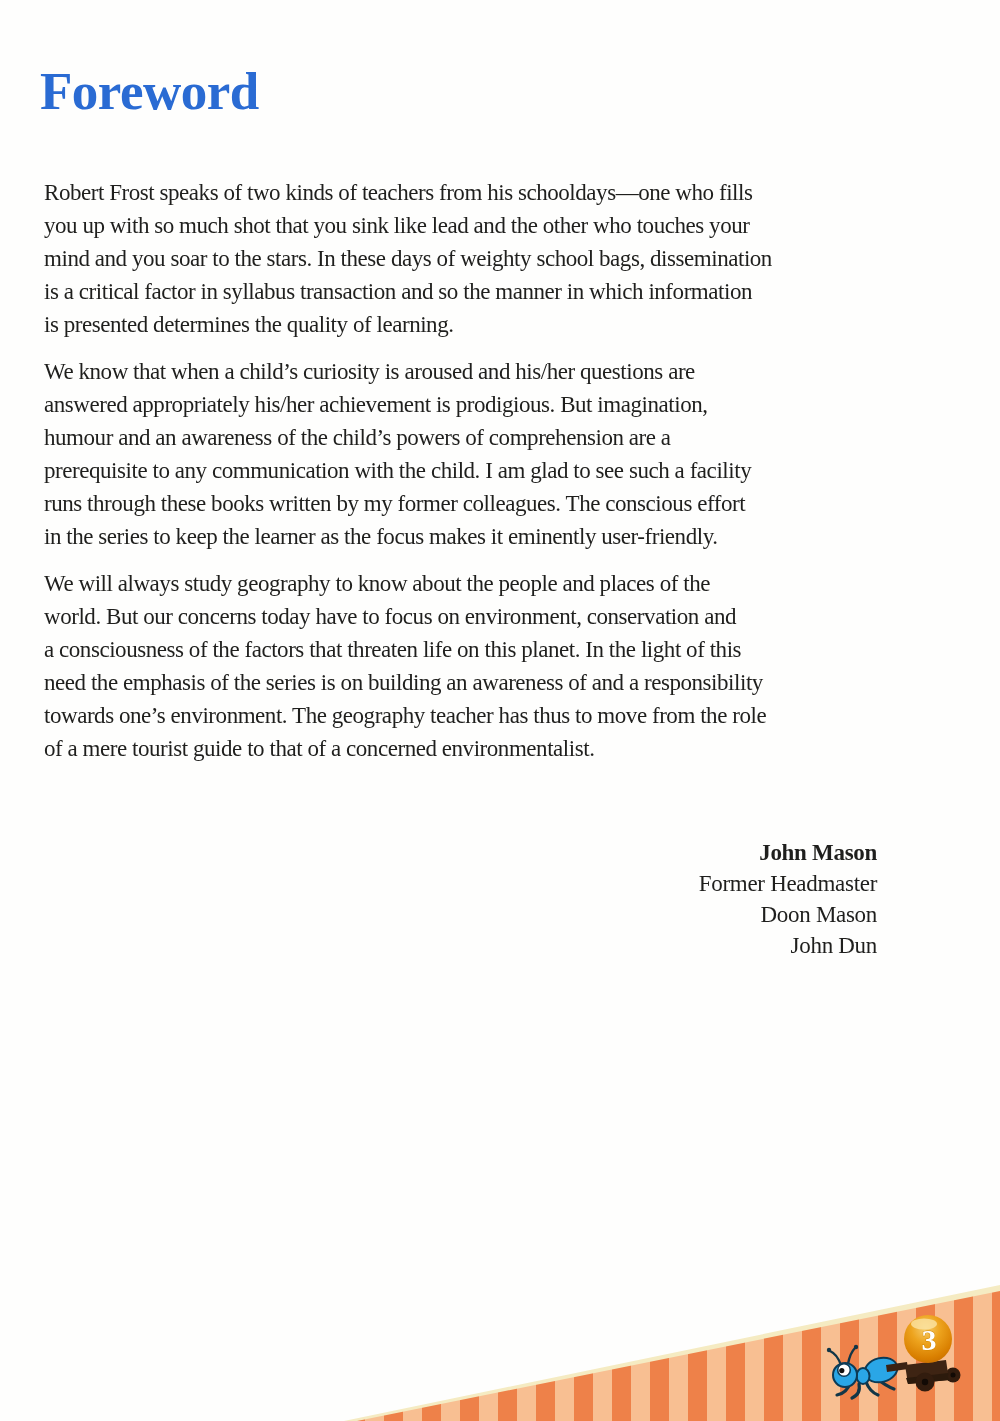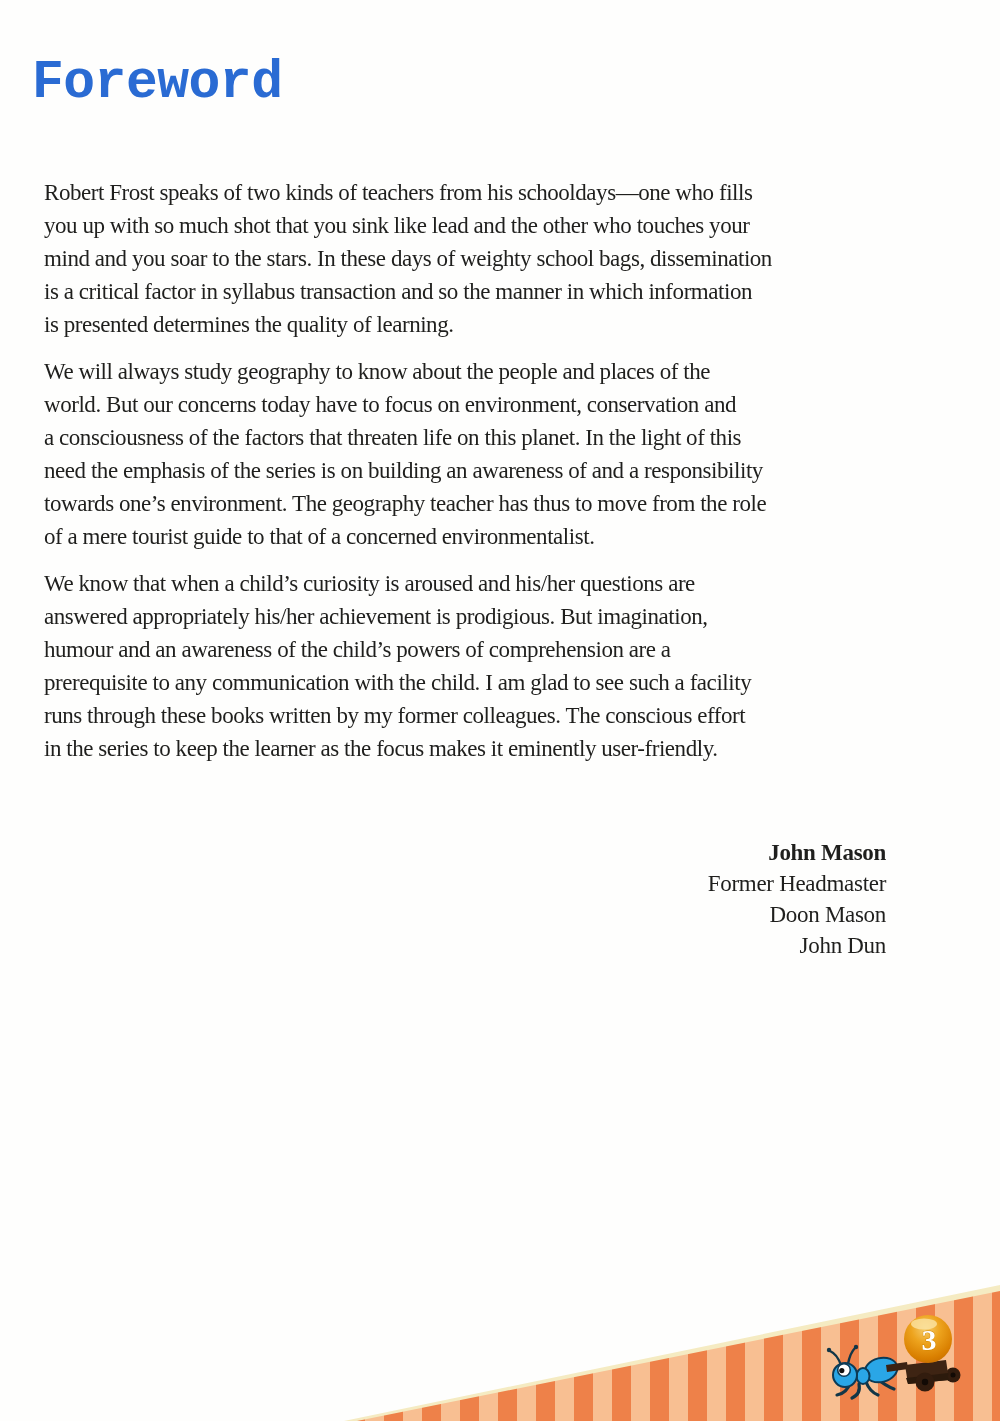--- a/index.html
+++ b/index.html
@@ -6,33 +6,33 @@
   body {
     width:1000px; height:1421px;
     background:#ffffff;
     font-family:"Liberation Serif", serif;
   }
   .page {
     position:relative; width:1000px; height:1421px;
     background:#fefefd; overflow:hidden;
   }
   .title {
-    position:absolute; left:32px; top:57px; margin:0;
-    font-family:Liberation Mono, monospace;
+    position:absolute; left:32px; top:57px; margin:8px;
+    font-family:Liberation Serif, serif;
     font-weight:bold; font-size:53px; line-height:53px;
     letter-spacing:-0.5px; color:#2a6bd3;
   }
   .body-text {
     position:absolute; left:39px; top:176px; width:900px;
     font-size:23px; line-height:33px; letter-spacing:-0.45px;
     color:#1f1f1d;
   }
   .body-text p { margin:0 0 14px 5px; white-space:pre-line; }
   .signature {
-    position:absolute; right:114px; top:837px; text-align:right;
+    position:absolute; right:123px; top:837px; text-align:right;
     font-size:23px; line-height:31px; letter-spacing:-0.3px;
     color:#1f1f1d;
   }
   .sig-name { font-weight:bold; }
   .banner {
     position:absolute; left:0; top:1281px; width:1000px; height:140px;
     pointer-events:none;
   }
   .banner-edge {
     position:absolute; left:0; top:0; width:1000px; height:140px;
@@ -53,32 +53,32 @@
 <div class="page">
 
   <h1 class="title">Foreword</h1>
 
   <div class="body-text">
     <p>Robert Frost speaks of two kinds of teachers from his schooldays—one who fills
 you up with so much shot that you sink like lead and the other who touches your
 mind and you soar to the stars. In these days of weighty school bags, dissemination
 is a critical factor in syllabus transaction and so the manner in which information
 is presented determines the quality of learning.</p>
+    <p>We know that when a child’s curiosity is aroused and his/her questions are
+answered appropriately his/her achievement is prodigious. But imagination,
+humour and an awareness of the child’s powers of comprehension are a
+prerequisite to any communication with the child. I am glad to see such a facility
+runs through these books written by my former colleagues. The conscious effort
+in the series to keep the learner as the focus makes it eminently user-friendly.</p>
     <p>We will always study geography to know about the people and places of the
 world. But our concerns today have to focus on environment, conservation and
 a consciousness of the factors that threaten life on this planet. In the light of this
 need the emphasis of the series is on building an awareness of and a responsibility
 towards one’s environment. The geography teacher has thus to move from the role
 of a mere tourist guide to that of a concerned environmentalist.</p>
-    <p>We know that when a child’s curiosity is aroused and his/her questions are
-answered appropriately his/her achievement is prodigious. But imagination,
-humour and an awareness of the child’s powers of comprehension are a
-prerequisite to any communication with the child. I am glad to see such a facility
-runs through these books written by my former colleagues. The conscious effort
-in the series to keep the learner as the focus makes it eminently user-friendly.</p>
   </div>
 
   <div class="signature">
     <div class="sig-name">John Mason</div>
     <div>Former Headmaster</div>
     <div>Doon Mason</div>
     <div>John Dun</div>
   </div>
 
   <div class="banner">

